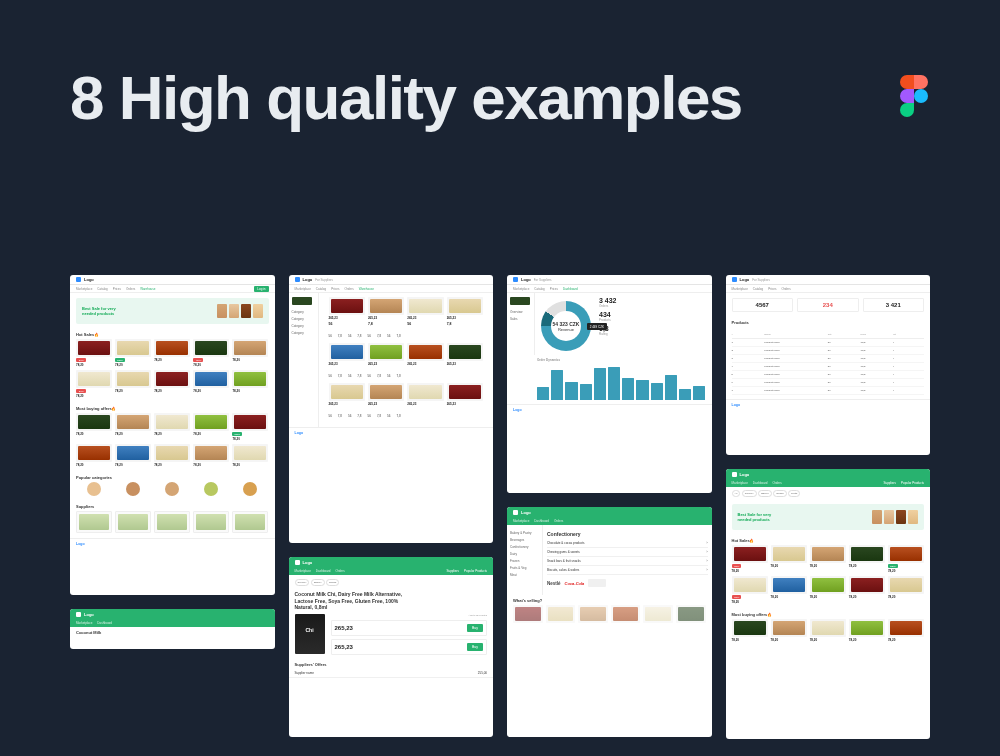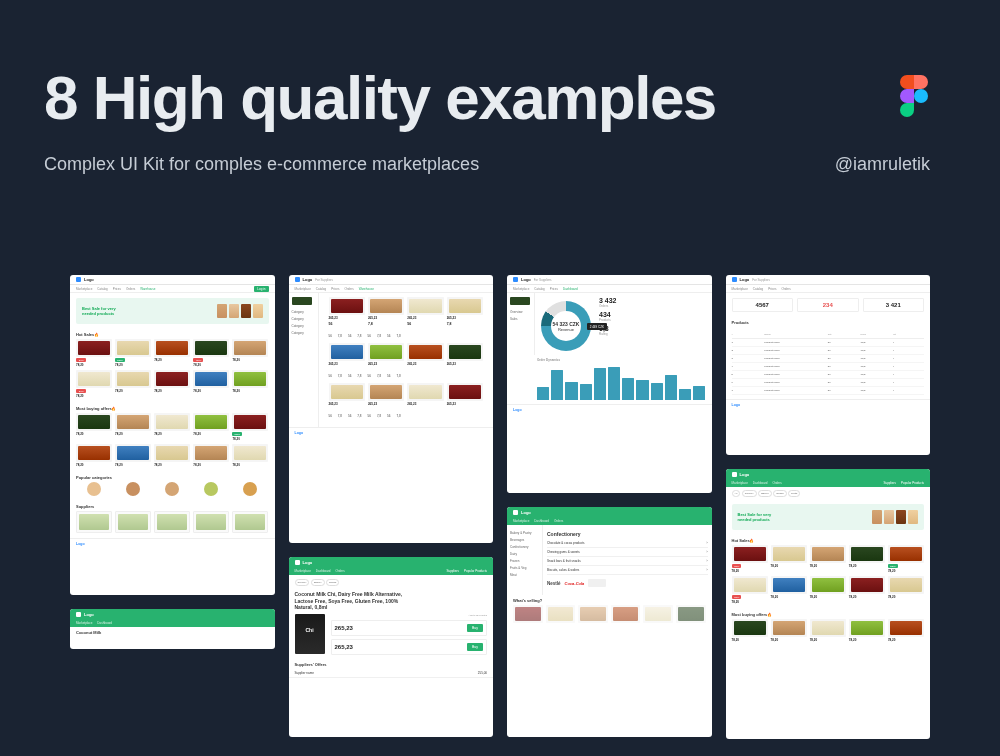--- a/index.html
+++ b/index.html
@@ -5,21 +5,21 @@
 * { margin: 0; padding: 0; box-sizing: border-box; }
 body {
   width: 1000px;
   height: 756px;
   background: #1a2332;
   font-family: -apple-system, BlinkMacSystemFont, "Segoe UI", Helvetica, Arial, sans-serif;
   overflow: hidden;
   position: relative;
 }
 .header {
-  padding: 65px 70px 0 44px;
+  padding: 65px 70px 0 70px;
 }
 .title {
   color: #e8ecf0;
   font-size: 62px;
   font-weight: 700;
   line-height: 1.08;
   letter-spacing: -1.5px;
 }
 .subtitle-row {
   display: flex;
@@ -404,24 +404,20 @@
 <div class="figma-logo">
   <div class="shape f1"></div>
     <div class="shape f2"></div>
     <div class="shape f3"></div>
     <div class="shape f4"></div>
     <div class="shape f5"></div>
 </div>
 
 <div class="header">
   <h1 class="title">8 High quality examples</h1>
-  <div class="subtitle-row">
-    <div class="subtitle">Complex UI Kit for comples e-commerce marketplaces</div>
-    <div class="handle">@iamruletik</div>
-  </div>
 </div>
 
 <div class="gallery">
 
   <div class="col">
 
     <div class="card" style="height:320px">
       <div class="card-header">
         <div class="logo-dot"></div>
         <div class="logo-text">Logo</div>

